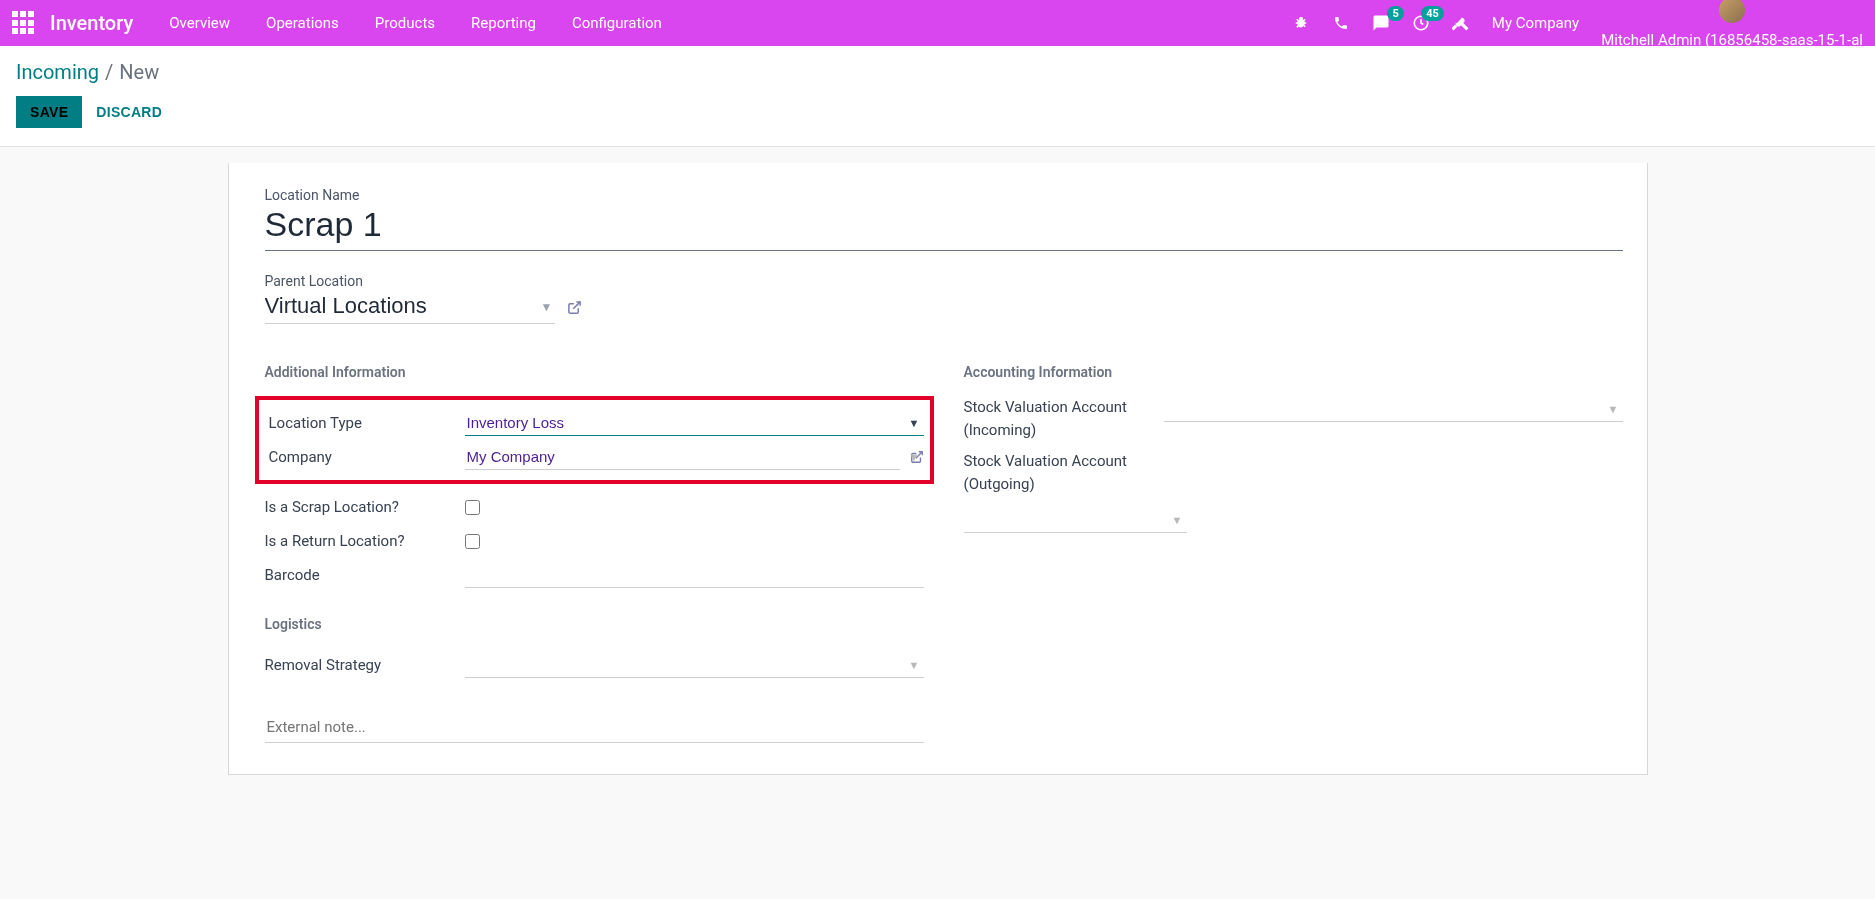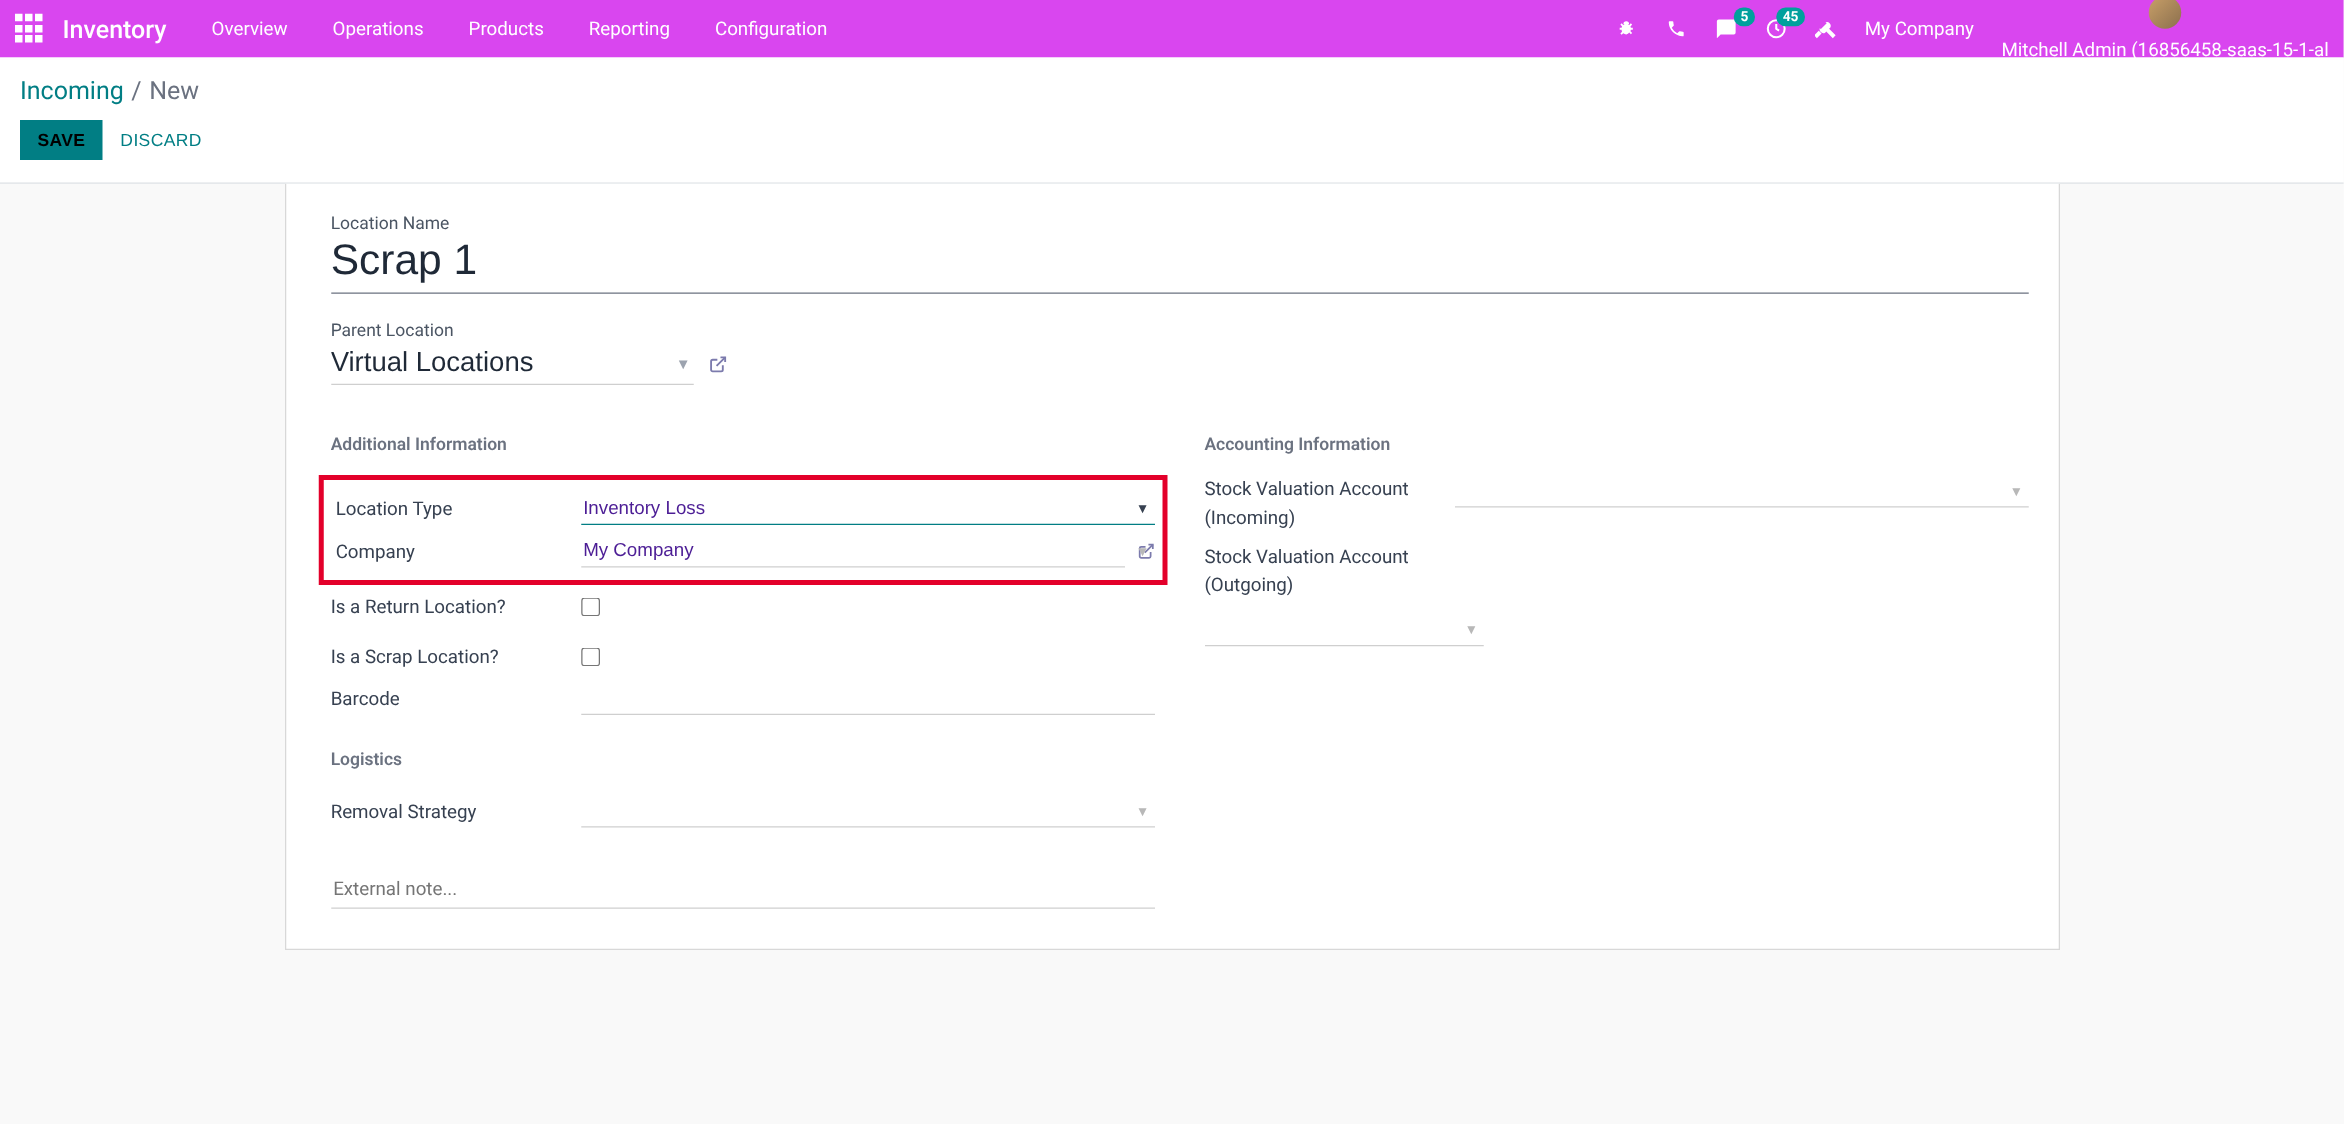--- a/index.html
+++ b/index.html
@@ -15,23 +15,23 @@
 .badge { position: absolute; top: -8px; right: -14px; background: #00A09D; color: #fff; border-radius: 10px; font-size: 11px; font-weight: 700; padding: 1px 5px; min-width: 16px; text-align: center; }
 .company-name { color: #fff; cursor: pointer; }
 .user-block { display: flex; align-items: center; gap: 8px; cursor: pointer; flex-direction: column; }
 .avatar { width: 26px; height: 26px; border-radius: 50%; background: linear-gradient(135deg,#c9a068,#8b6f4e); display: inline-block; }
 .breadcrumb-bar { background: #fff; padding: 14px 16px 0 16px; }
 .breadcrumb { font-size: 20px; display: flex; align-items: center; gap: 6px; }
 .breadcrumb a { color: #017E84; text-decoration: none; cursor: pointer; }
 .breadcrumb-sep, .breadcrumb-current { color: #6b7280; }
 .action-bar { padding: 12px 16px 18px 16px; display: flex; gap: 14px; align-items: center; }
 .btn-save { background: #017E84; color: #000000; border: none; padding: 8px 14px; font-weight: 700; font-size: 14px; cursor: pointer; letter-spacing: .3px; }
-.btn-discard { background: none; border: none; color: #017E84; font-weight: 400; cursor: pointer; font-size: 14px; letter-spacing: .3px; }
+.btn-discard { background: none; border: none; color: #017E84; font-weight: 700; cursor: pointer; font-size: 14px; letter-spacing: .3px; }
 .control-divider { border-bottom: 1px solid #dee2e6; width: 100%; }
-.sheet { background: #fff; max-width: 1420px; margin: 0 auto; border: 1px solid #d8d8d8; border-top: none; padding: 24px 24px 28px 36px; }
+.sheet { background: #fff; max-width: 1420px; margin: 16px auto; border: 1px solid #d8d8d8; border-top: none; padding: 24px 24px 28px 36px; }
 .field-label-sm { font-size: 14px; color: #4b5563; margin-bottom: 2px; }
 .loc-name-input { width: 100%; font-size: 34px; font-weight: 500; color: #1f2937; border: none; border-bottom: 1px solid #6b7280; padding: 0 0 6px 0; outline: none; background: transparent; }
 .parent-block { margin-top: 22px; }
 .parent-row { display: flex; align-items: center; gap: 12px; }
 .parent-input-wrap { position: relative; display: inline-block; width: 290px; border-bottom: 1px solid #cfcfcf; }
 .parent-input { width: 100%; font-size: 22px; color: #1f2937; border: none; outline: none; padding: 2px 22px 4px 0; background: transparent; }
 .caret-down { position: absolute; right: 2px; top: 50%; transform: translateY(-50%); color: #9ca3af; pointer-events: none; font-size: 12px; }
 .ext-link { color: #7C7BAD; cursor: pointer; font-size: 15px; display: inline-flex; }
 .columns { display: flex; gap: 40px; margin-top: 40px; }
 .col { flex: 1; }
@@ -167,28 +167,28 @@
               <svg width="14" height="14" viewBox="0 0 24 24" fill="none" stroke="#7C7BAD" stroke-width="2.4">
                   <path d="M18 13v6a2 2 0 01-2 2H5a2 2 0 01-2-2V8a2 2 0 012-2h6"></path>
                   <path d="M15 3h6v6"></path>
                   <path d="M10 14L21 3"></path>
                 </svg>
             </span>
           </div>
         </div>
       </div>
 
+      <div class="form-row" style="margin-top:6px;">
+        <div class="labelcell">Is a Scrap Location?</div>
+        <div class="input-cell">
+            <input type="checkbox" class="chk" style="">
+          </div>
+      </div>
       <div class="form-row">
         <div class="labelcell">Is a Return Location?</div>
-        <div class="input-cell">
-            <input type="checkbox" class="chk" style="">
-          </div>
-      </div>
-      <div class="form-row" style="margin-top:6px;">
-        <div class="labelcell">Is a Scrap Location?</div>
         <div class="input-cell">
             <input type="checkbox" class="chk" style="">
           </div>
       </div>
       <div class="form-row">
         <div class="labelcell">Barcode</div>
         <div class="input-cell">
           <input class="sel-input" style="padding-right: 2px;" value="">
         </div>
       </div>

